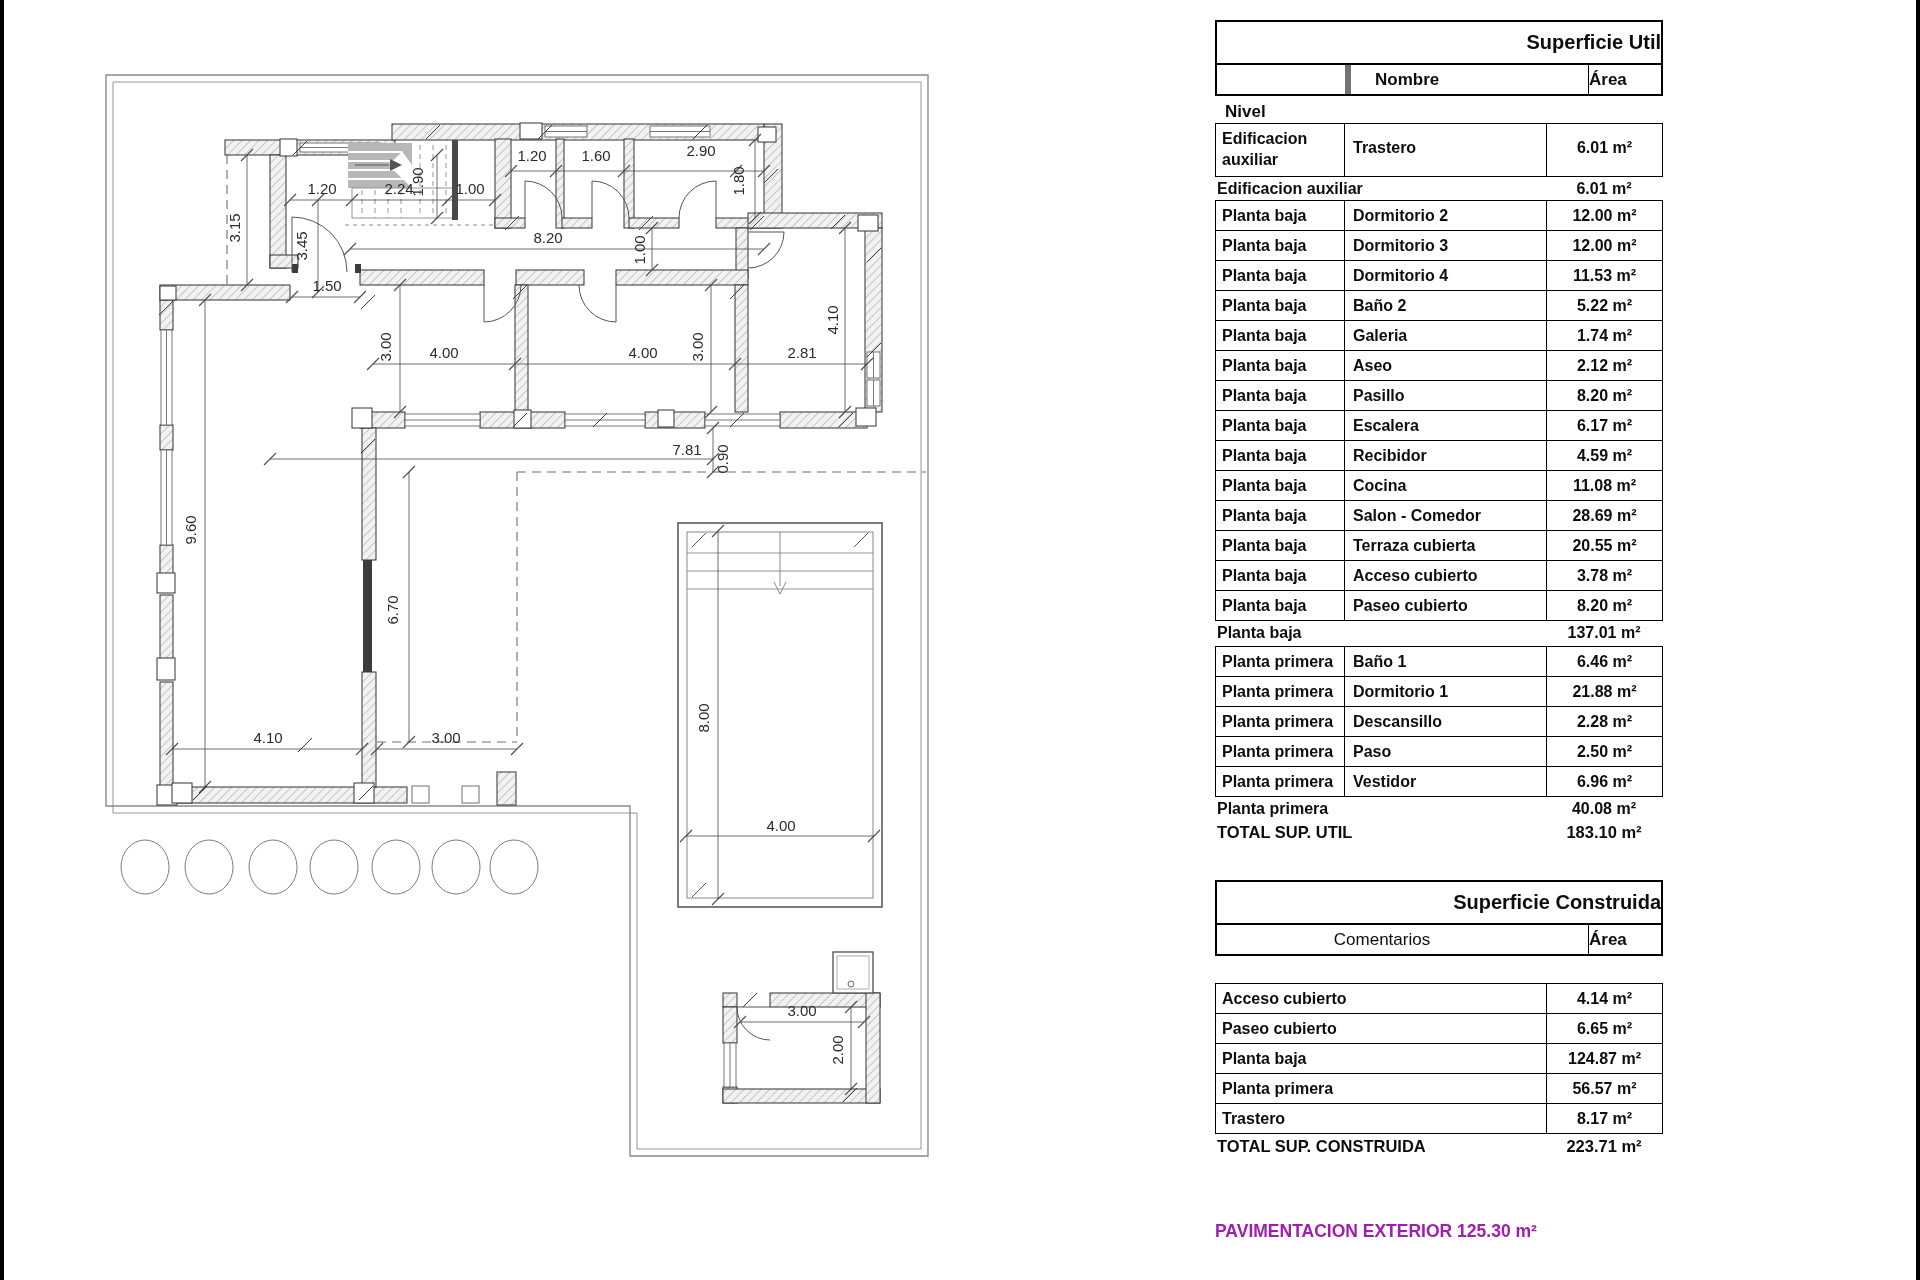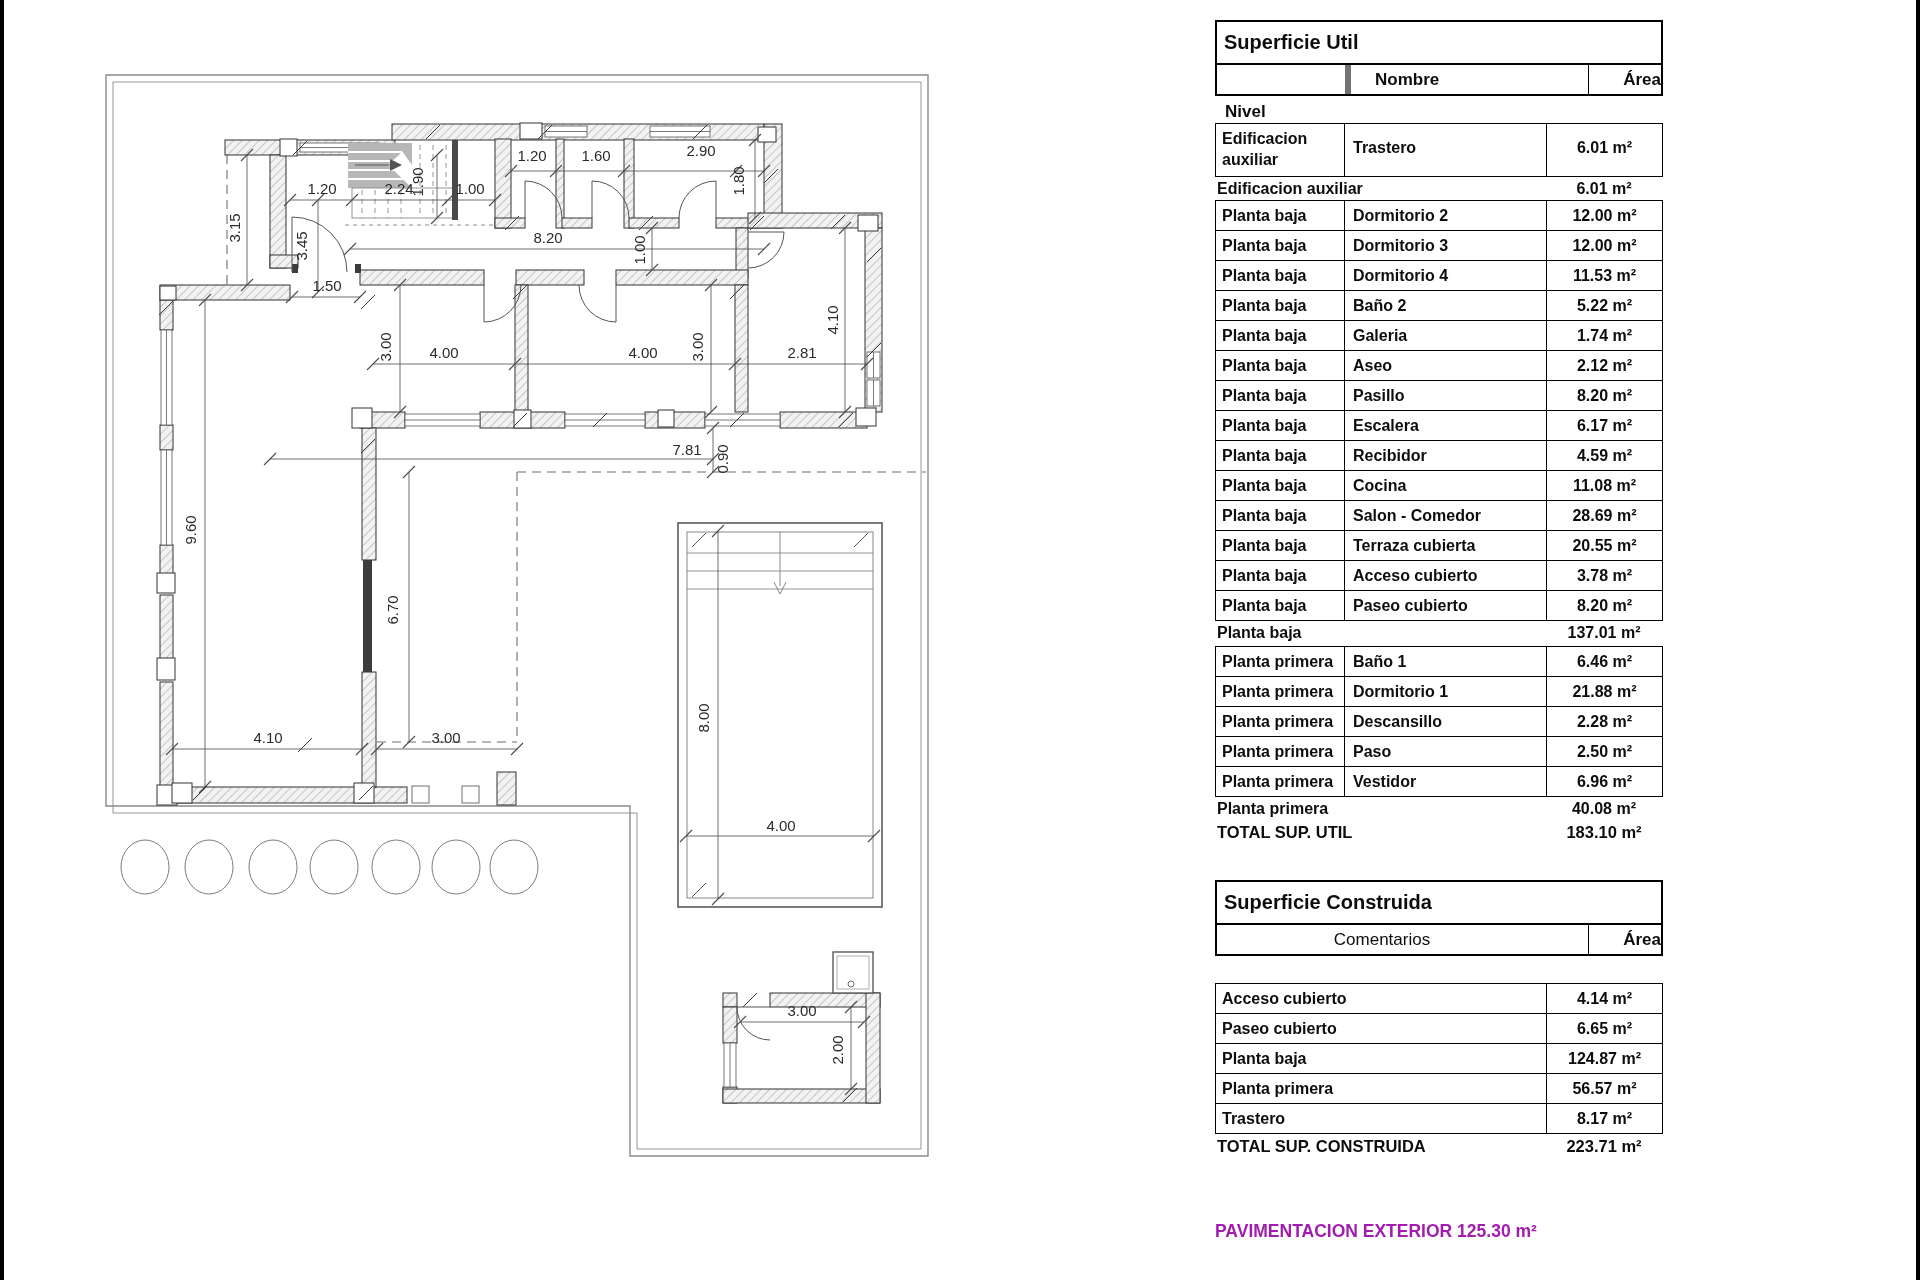--- a/index.html
+++ b/index.html
@@ -4,25 +4,25 @@
 <style>
   html,body{margin:0;padding:0;background:#fff;}
   .page{position:relative;width:1920px;height:1280px;background:#fff;overflow:hidden;
         font-family:"Liberation Sans",sans-serif;color:#111;}
   .edge{position:absolute;top:0;bottom:0;width:4px;background:#000;}
   .edge.left{left:0;} .edge.right{right:0;}
   #plan-svg{position:absolute;left:0;top:0;}
 
   
   .tbl{position:absolute;left:1215px;width:448px;font-weight:bold;color:#0d0d0d;}
-  .tbl-title{border:2px solid #000;height:41px;line-height:41px;text-align:left;font-size:20px;padding-left:7px;}
+  .tbl-title{border:2px solid #000;height:41px;line-height:41px;text-align:right;font-size:20px;padding-left:7px;}
   .tbl-head{display:flex;border:2px solid #000;border-top:none;height:29px;line-height:29px;font-size:17px;}
   .tbl-head .h1{width:128px;padding-left:8px;box-sizing:border-box;margin-top:32px;}
   .tbl-head .h2{width:202px;padding-left:24px;box-sizing:border-box;border-left:6px solid #737373;}
-  .tbl-head .h3{flex:1;text-align:right;border-left:1px solid #000;margin-left:41px;}
+  .tbl-head .h3{flex:1;text-align:left;border-left:1px solid #000;margin-left:41px;}
   .tbl-head.two .h2c{width:330px;text-align:center;font-weight:normal;box-sizing:border-box;}
   .grid{border:1.5px solid #000;}
   .grid .row{display:flex;height:29px;line-height:29px;font-size:16px;border-top:1px solid #000;}
   .grid .row:first-child{border-top:none;}
   .grid .c1{width:128px;padding-left:6px;box-sizing:border-box;overflow:hidden;white-space:nowrap;}
   .grid .c2{width:202px;padding-left:8px;box-sizing:border-box;border-left:1px solid #000;overflow:hidden;white-space:nowrap;}
   .grid .c3{flex:1;text-align:center;border-left:1px solid #000;}
   .grid.two .c2w{width:330px;padding-left:6px;box-sizing:border-box;overflow:hidden;white-space:nowrap;}
   .grid .row.tall{height:52px;line-height:22px;}
   .grid .row.tall .c1{white-space:normal;padding-top:4px;line-height:21px;}

